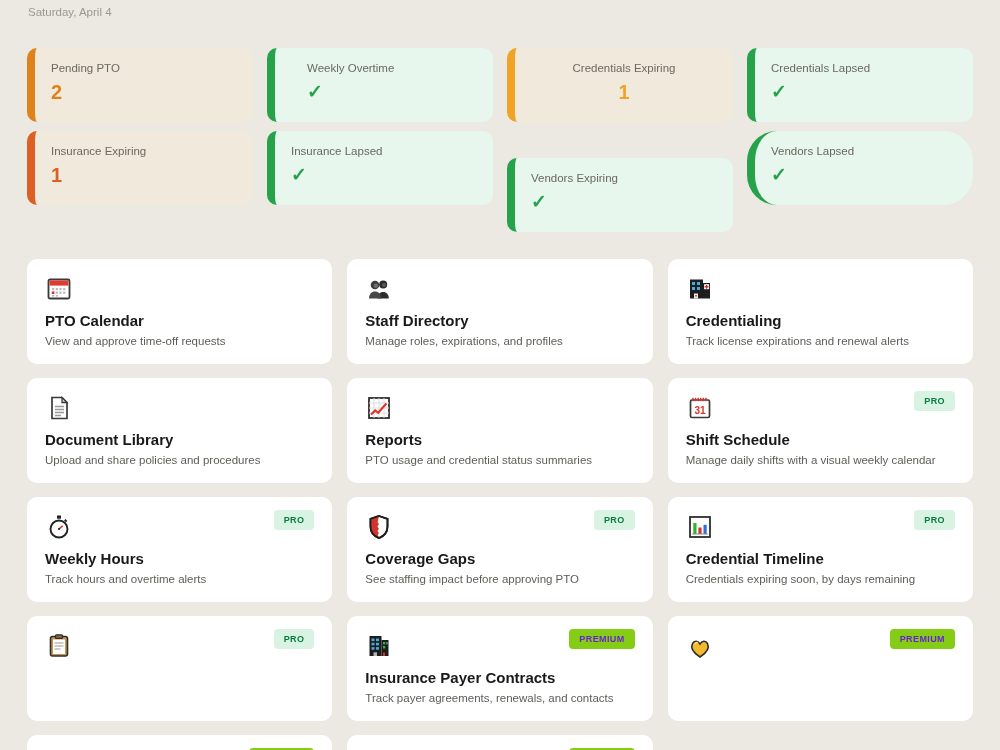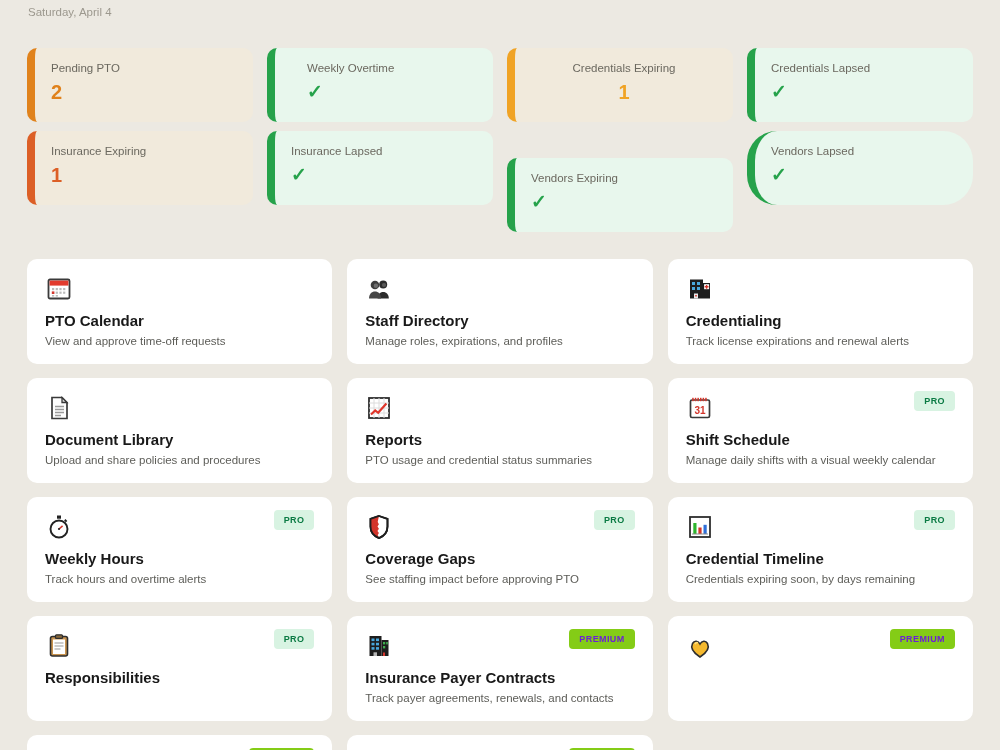--- a/index.html
+++ b/index.html
@@ -254,21 +254,20 @@
     </div>
     <div class="feature-card">
     <span class="card-icon"><svg width="28" height="28" viewBox="0 0 28 28">
           <rect x="5.5" y="4.5" width="17" height="19.5" rx="2" fill="#c8934f" stroke="#2e2e2e" stroke-width="1.6"></rect>
           <rect x="8" y="7.5" width="12" height="14.5" fill="#fff"></rect>
           <g stroke="#9a9a9a" stroke-width="1.2">
             <path d="M9.5 11h9M9.5 14h9M9.5 17h6"></path>
           </g>
           <rect x="10.5" y="2.8" width="7" height="3.6" rx="1" fill="#8a6a3c" stroke="#2e2e2e" stroke-width="1.3"></rect>
         </svg></span>
-    <div class="card-title">Responsibilities</div>
   <span class="plan-badge badge-pro">PRO</span>
     </div>
     <div class="feature-card">
     <span class="card-icon"><svg width="28" height="28" viewBox="0 0 28 28">
           <rect x="4.5" y="4" width="12" height="20" fill="#1d1d1d"></rect>
           <g fill="#49a8dd">
             <rect x="6.5" y="6.5" width="3" height="2.6"></rect>
             <rect x="11" y="6.5" width="3" height="2.6"></rect>
             <rect x="6.5" y="10.8" width="3" height="2.6"></rect>
             <rect x="11" y="10.8" width="3" height="2.6"></rect>

